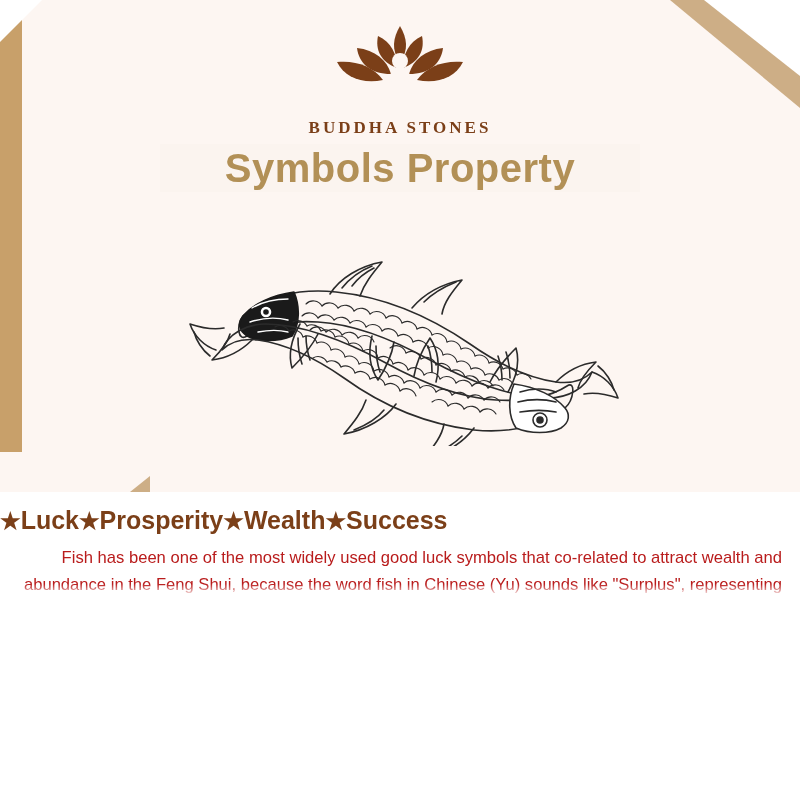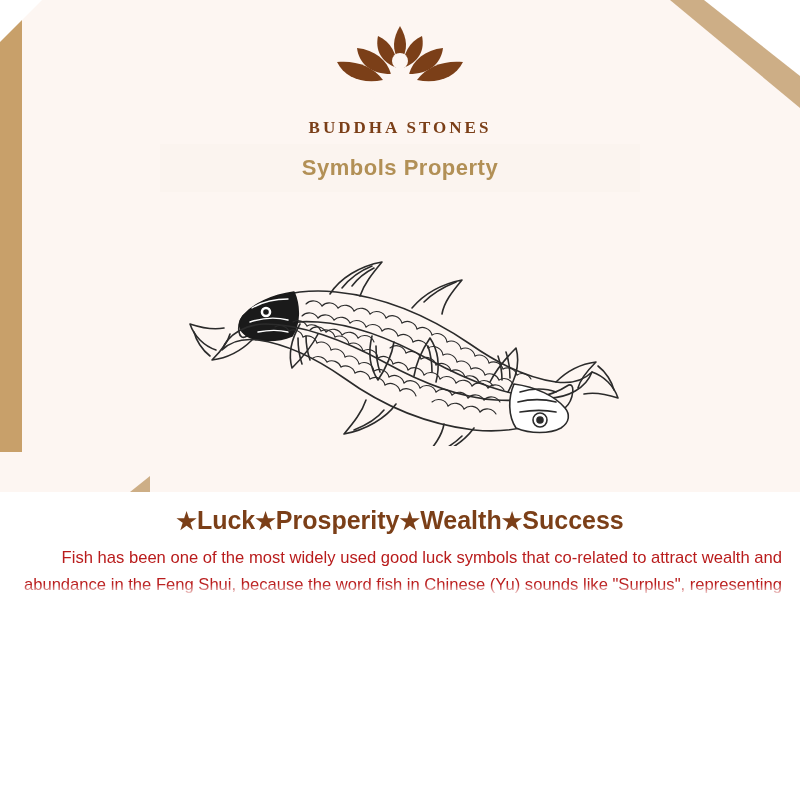--- a/index.html
+++ b/index.html
@@ -139,21 +139,21 @@
     left: 160px;
     width: 480px;
     height: 48px;
     background: #fbf4ef;
     display: flex;
     align-items: center;
     justify-content: center;
     z-index: 5;
   }
   .title-banner .title-text {
-    font-size: 22px;
+    font-size: 40px;
     font-weight: bold;
     color: #b29056;
     letter-spacing: 0.5px;
   }
 
   
   .illustration {
     position: absolute;
     top: 196px;
     left: 0;
@@ -194,21 +194,21 @@
     position: absolute;
     top: 492px;
     left: 0;
     width: 800px;
     height: 308px;
     background: #ffffff;
     z-index: 5;
     padding: 0;
   }
   .keywords {
-    text-align: center;
+    text-align: left;
     padding-top: 14px;
     font-size: 25px;
     font-weight: bold;
     color: #7b3f18;
     letter-spacing: 0px;
     white-space: nowrap;
   }
   .keywords .star {
     color: #7b3f18;
     font-size: 23px;

